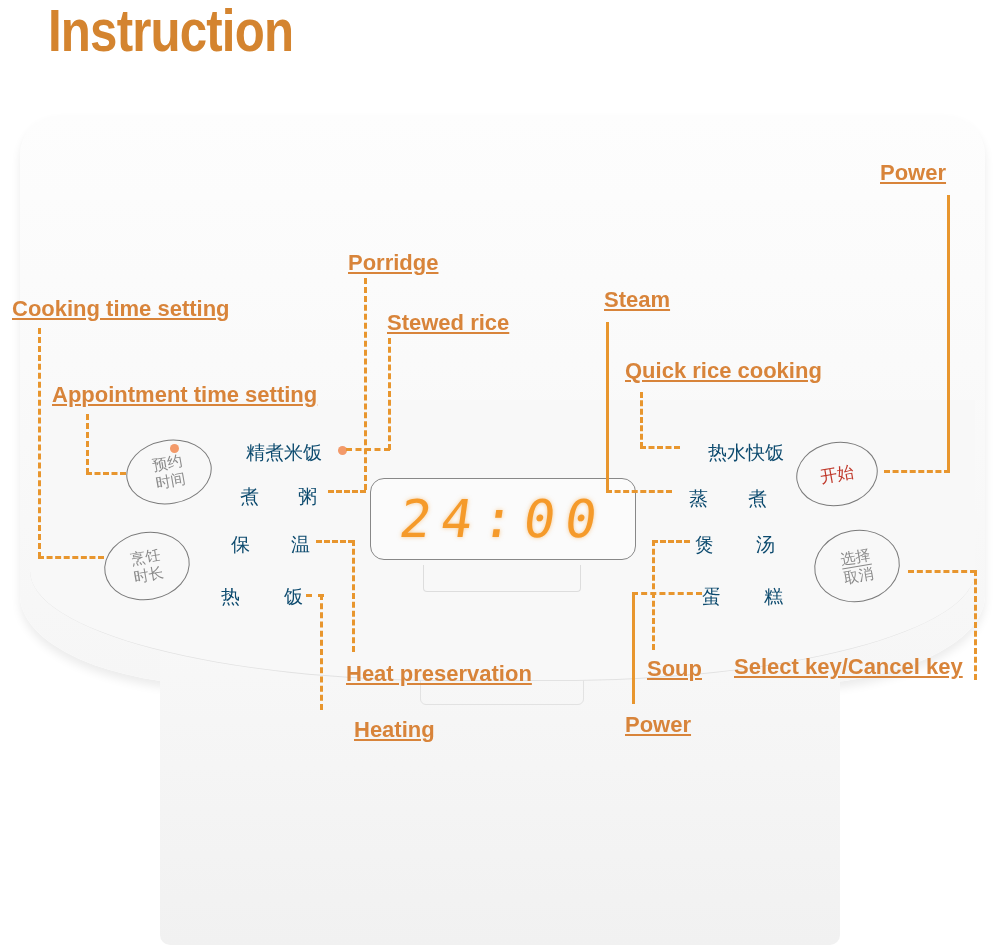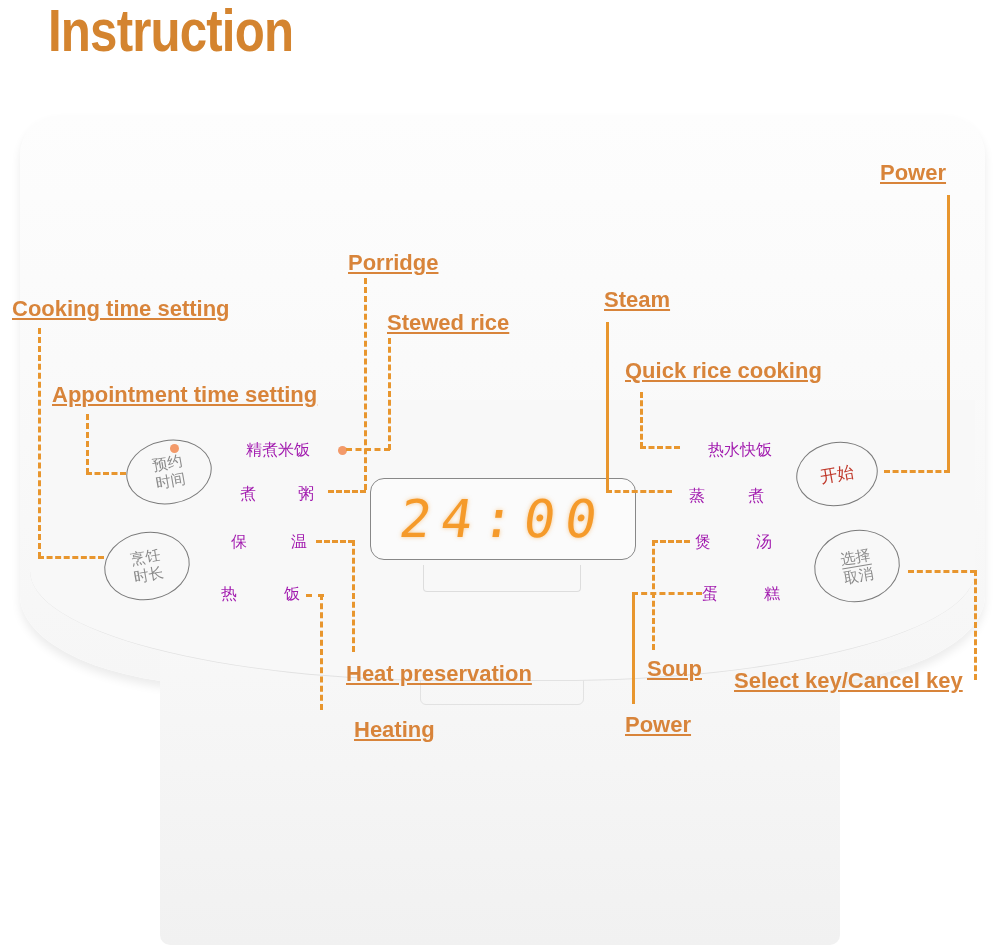--- a/index.html
+++ b/index.html
@@ -9,21 +9,21 @@
   .title { left:48px; top:-4px; font-family:"Liberation Sans", sans-serif; font-weight:bold;
            font-size:60px; color:#d4842f; letter-spacing:-1px; transform:scaleX(0.82); transform-origin:left top; }
   
   .lid { left:20px; top:115px; width:965px; height:570px; border-radius:40px 40px 200px 200px / 40px 40px 90px 90px;
          background:linear-gradient(#fdfdfd,#f6f6f6); box-shadow:0 6px 10px rgba(0,0,0,0.08); }
   .body-lower { left:160px; top:630px; width:680px; height:315px; background:linear-gradient(#f8f8f8,#f1f1f1);
                 border-radius:0 0 10px 10px; }
   .panel { left:30px; top:400px; width:945px; height:280px; border-radius:0 0 420px 420px / 0 0 110px 110px;
            background:#f8f8f8; border-bottom:1px solid #e2e2e2; }
   .lbl { color:#d8843a; font-weight:bold; font-size:22px; white-space:nowrap;text-decoration:underline; }
-  .cn { color:#a21caf; font-size:16px; white-space:nowrap; font-family:"DejaVu Sans", sans-serif; }
+  .cn { color:#0c4a6e; font-size:19px; white-space:nowrap; font-family:"DejaVu Sans", sans-serif; }
   .btn { border:1.5px solid #7a7a7a; border-radius:50%; display:flex; align-items:center; justify-content:center;
          flex-direction:column; color:#8a8a8a; font-size:15px; line-height:18px; background:transparent;
          font-family:"DejaVu Sans", sans-serif; transform:rotate(-10deg); }
   .btn.start { color:#c0392b; }
   .display { left:370px; top:478px; width:264px; height:80px; border:1.5px solid #888; border-radius:14px;
              background:#fbfbfb; display:flex; align-items:center; justify-content:center; }
   .digits { font-family:"DejaVu Sans Mono", monospace; font-size:52px; color:#f59a2a; letter-spacing:10px;
             transform:skewX(-8deg); text-shadow:0 0 4px rgba(245,154,42,0.5); }
   .dot { width:9px; height:9px; border-radius:50%; background:#f39a6a; }
   .dl { border-color:#e8962e; border-style:dashed; border-width:0; }
@@ -84,21 +84,21 @@
 
 <div class="abs lbl" style="left:880px;top:160px;">Power</div>
 <div class="abs lbl" style="left:348px;top:250px;">Porridge</div>
 <div class="abs lbl" style="left:12px;top:296px;">Cooking time setting</div>
 <div class="abs lbl" style="left:387px;top:310px;">Stewed rice</div>
 <div class="abs lbl" style="left:604px;top:287px;">Steam</div>
 <div class="abs lbl" style="left:625px;top:358px;">Quick rice cooking</div>
 <div class="abs lbl" style="left:52px;top:382px;">Appointment time setting</div>
 <div class="abs lbl" style="left:346px;top:661px;">Heat preservation</div>
 <div class="abs lbl" style="left:647px;top:656px;">Soup</div>
-<div class="abs lbl" style="left:734px;top:668px;">Select key/Cancel key</div>
+<div class="abs lbl" style="left:734px;top:654px;">Select key/Cancel key</div>
 <div class="abs lbl" style="left:318px;top:717px;margin-left:36px;">Heating</div>
 <div class="abs lbl" style="left:625px;top:712px;">Power</div>
 
 <div class="abs dl v" style="left:947px;top:195px;height:277px;border-style:solid;"></div>
 <div class="abs dl h" style="left:884px;top:470px;width:66px;"></div>
 
 <div class="abs dl v" style="left:364px;top:278px;height:212px;"></div>
 <div class="abs dl h" style="left:328px;top:490px;width:38px;"></div>
 
 <div class="abs dl v" style="left:388px;top:338px;height:112px;"></div>

